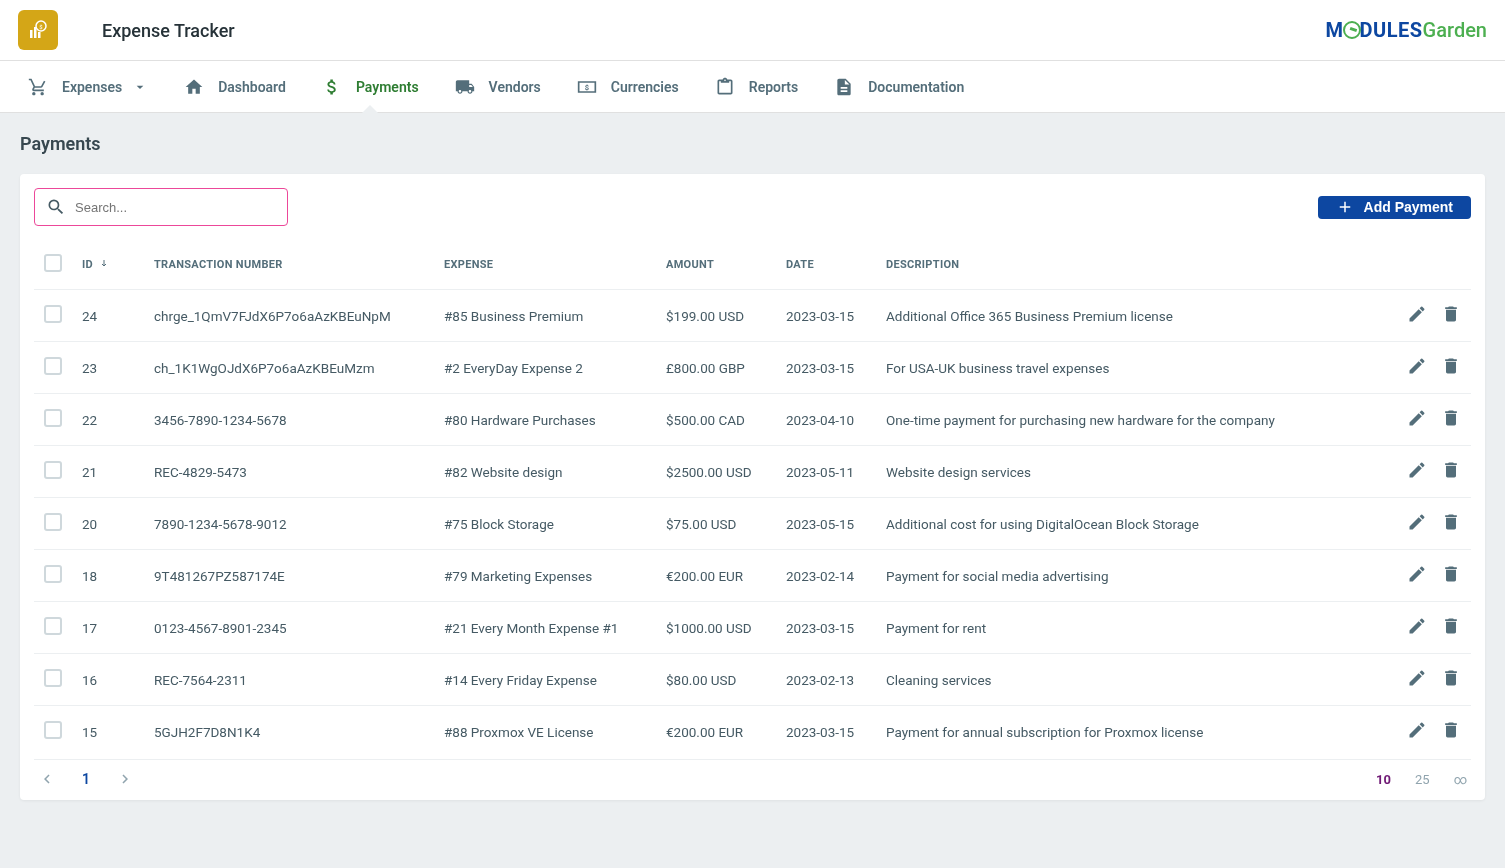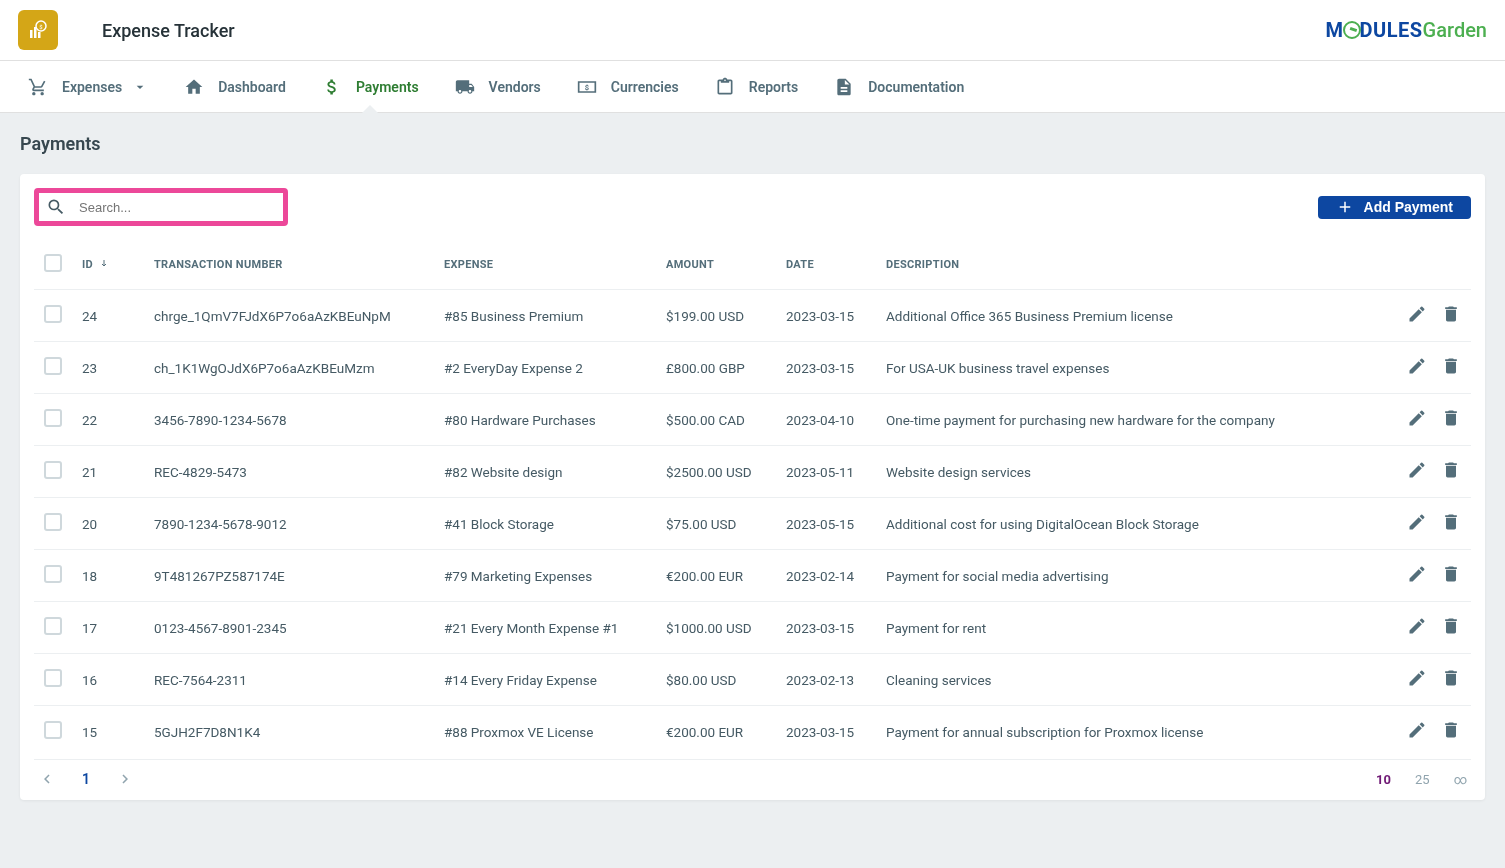--- a/index.html
+++ b/index.html
@@ -22,21 +22,21 @@
   .nav-item .chev { width: 16px; height: 16px; margin-left: 10px; margin-right: 0; }
   .nav-item.active::after { content: ""; position: absolute; bottom: -1px; left: 50%; transform: translateX(-50%); width: 0; height: 0; border-left: 8px solid transparent; border-right: 8px solid transparent; border-bottom: 8px solid #eceff1; }
 
   .page { padding: 20px; }
   .page-title { font-size: 18px; font-weight: 600; color: #37474f; margin-bottom: 20px; }
 
   .card { background: #fff; border-radius: 4px; box-shadow: 0 1px 3px rgba(0,0,0,0.06); padding: 14px 14px 6px; }
   .card-top { display: flex; align-items: center; margin-bottom: 14px; }
   .search-wrap { position: relative; width: 254px; }
   .search-wrap svg { position: absolute; left: 12px; top: 50%; transform: translateY(-50%); width: 20px; height: 20px; fill: #455a64; }
-  .search-input { width: 100%; height: 38px; border: 5px solid #ec4899; border-radius: 4px; padding: 0 12px 0 40px; font-size: 13px; outline: none; }
+  .search-input { width: 100%; height: 38px; border: 1px solid #ec4899; border-radius: 4px; padding: 0 12px 0 40px; font-size: 13px; outline: none; }
   .add-btn { margin-left: auto; background: #0d47a1; color: #fff; border: none; border-radius: 4px; height: 23px; padding: 0 18px; font-weight: 600; font-size: 14px; display: flex; align-items: center; cursor: pointer; }
   .add-btn svg { width: 18px; height: 18px; fill: #fff; margin-right: 10px; }
 
   table { width: 100%; border-collapse: collapse; }
   th { text-align: left; font-size: 11px; font-weight: 700; color: #546e7a; letter-spacing: 0.3px; padding: 14px 10px; border-bottom: 1px solid #eceff1; text-transform: uppercase; }
   th.sortable svg { width: 12px; height: 12px; fill: #546e7a; vertical-align: -2px; margin-left: 2px; }
   td { padding: 14px 10px; border-bottom: 1px solid #eceff1; color: #455a64; font-size: 13.5px; }
   tbody tr:last-child td { border-bottom: none; }
   .chk { width: 18px; height: 18px; border: 2px solid #cfd8dc; border-radius: 3px; display: inline-block; cursor: pointer; }
   .col-chk { width: 36px; }
@@ -235,21 +235,21 @@
                 <span><svg viewBox="0 0 24 24">
                     <path d="M6 19c0 1.1.9 2 2 2h8c1.1 0 2-.9 2-2V7H6v12zM19 4h-3.5l-1-1h-5l-1 1H5v2h14V4z"></path>
                   </svg></span>
               </div>
             </td>
           </tr>
           <tr>
             <td class="col-chk"><span class="chk"></span></td>
             <td class="col-id">20</td>
             <td class="col-txn">7890-1234-5678-9012</td>
-            <td class="col-exp">#41 Block Storage</td>
+            <td class="col-exp">#75 Block Storage</td>
             <td class="col-amt">$75.00 USD</td>
             <td class="col-date">2023-05-15</td>
             <td>Additional cost for using DigitalOcean Block Storage</td>
             <td class="col-act">
               <div class="act-icons">
                 <span><svg viewBox="0 0 24 24">
                     <path d="M3 17.25V21h3.75L17.81 9.94l-3.75-3.75L3 17.25zM20.71 7.04a.996.996 0 000-1.41l-2.34-2.34a.996.996 0 00-1.41 0l-1.83 1.83 3.75 3.75 1.83-1.83z"></path>
                   </svg></span>
                 <span><svg viewBox="0 0 24 24">
                     <path d="M6 19c0 1.1.9 2 2 2h8c1.1 0 2-.9 2-2V7H6v12zM19 4h-3.5l-1-1h-5l-1 1H5v2h14V4z"></path>

